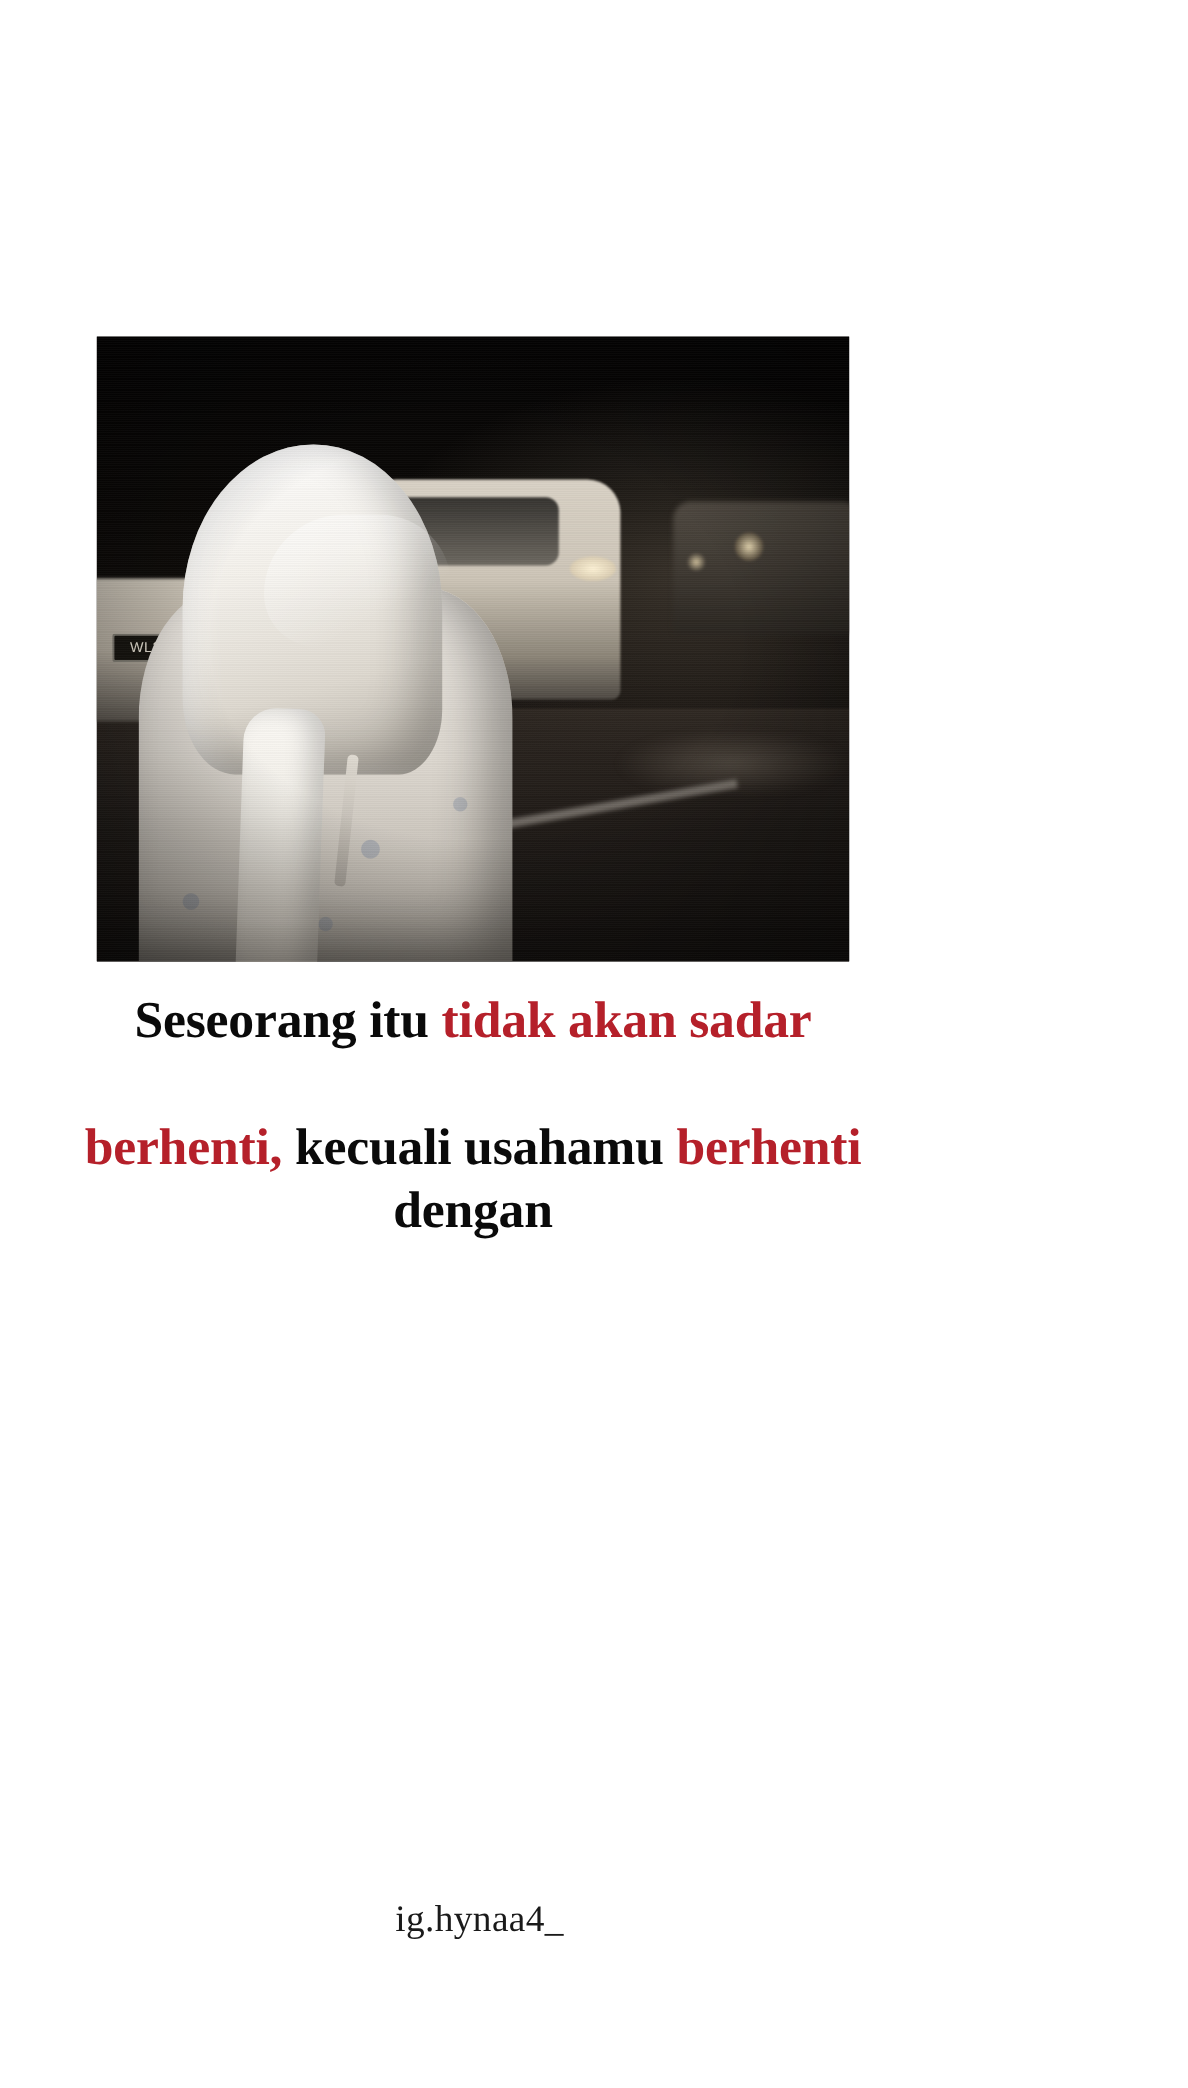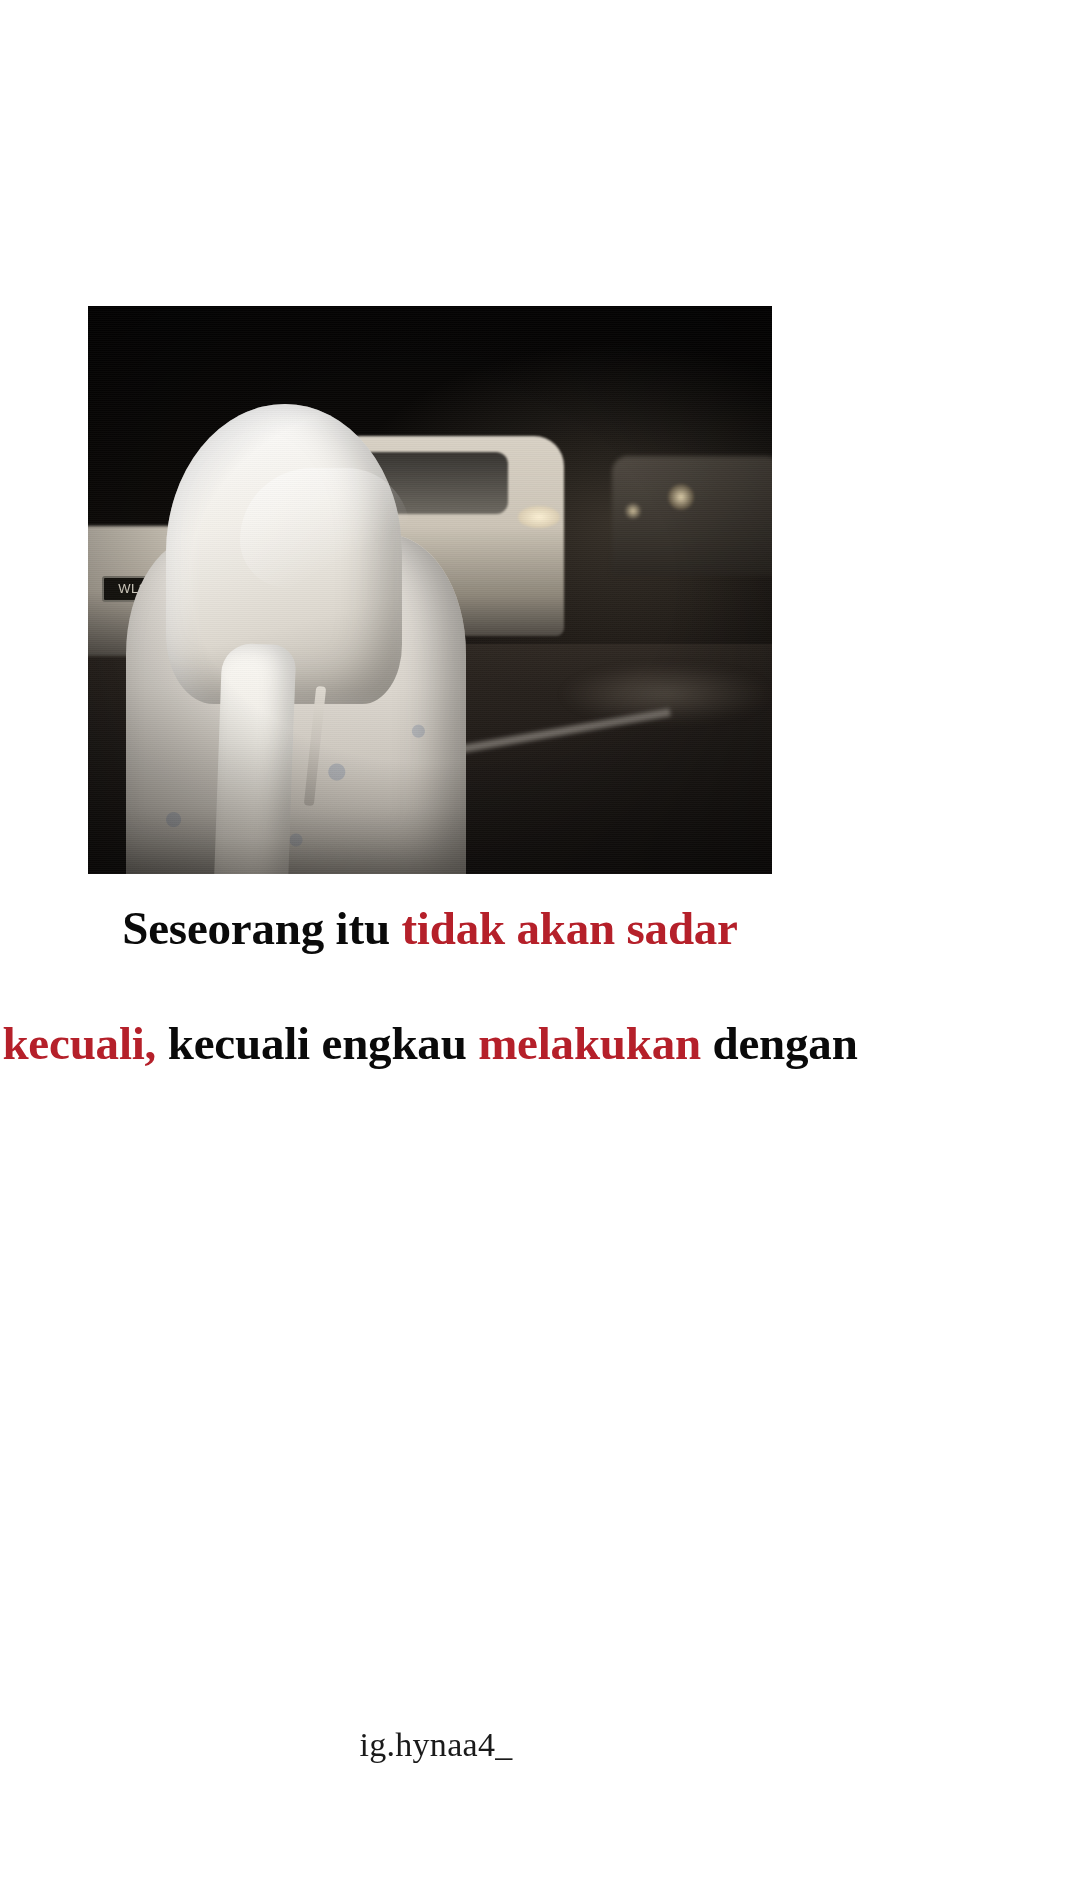--- a/index.html
+++ b/index.html
@@ -305,17 +305,17 @@
       <div class="strap"></div>
     </div>
 
     <div class="vignette"></div>
     <div class="grain"></div>
   </div>
 
   <div class="caption">
     <span>Seseorang itu </span><span class="hl">tidak akan sadar</span><br>
     <br>
-    <span class="hl">kecuali,</span><span> kecuali engkau </span><span class="hl">melakukan</span><span> dengan</span><br>
+    <span class="hl">berhenti,</span><span> kecuali usahamu </span><span class="hl">berhenti</span><span> dengan</span><br>
   </div>
 
   <div class="handle">ig.hynaa4_</div>
 </div>
 
 </body></html>

